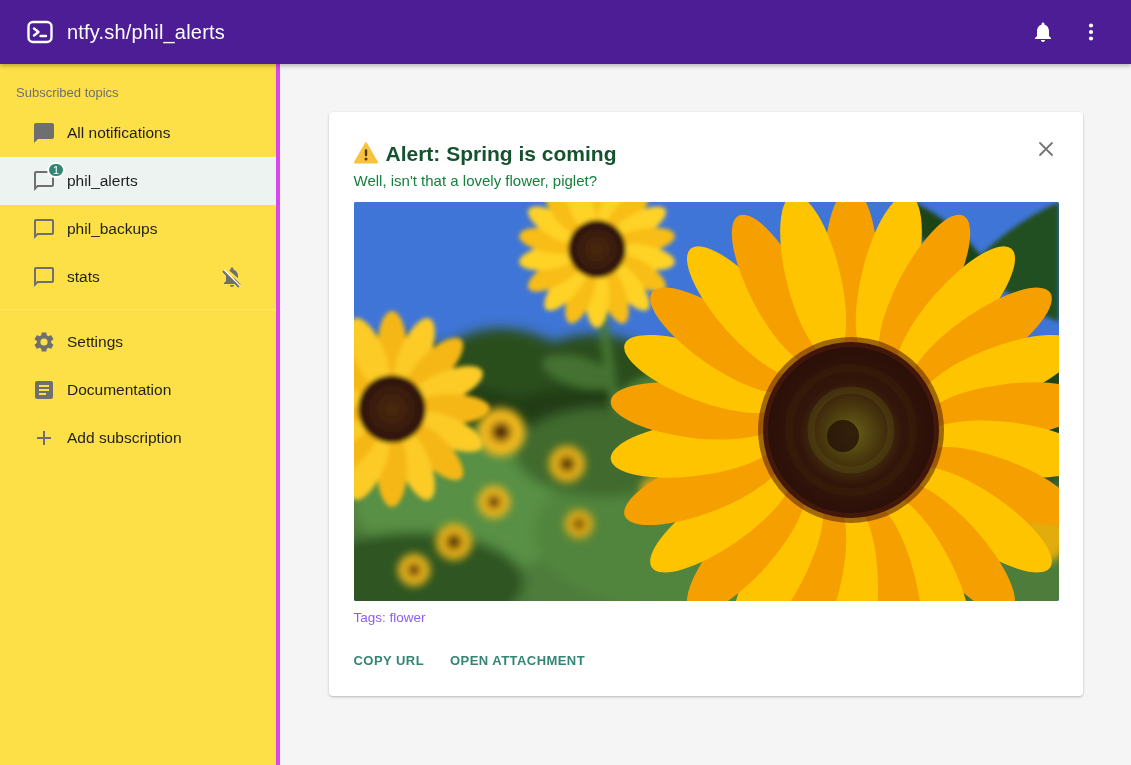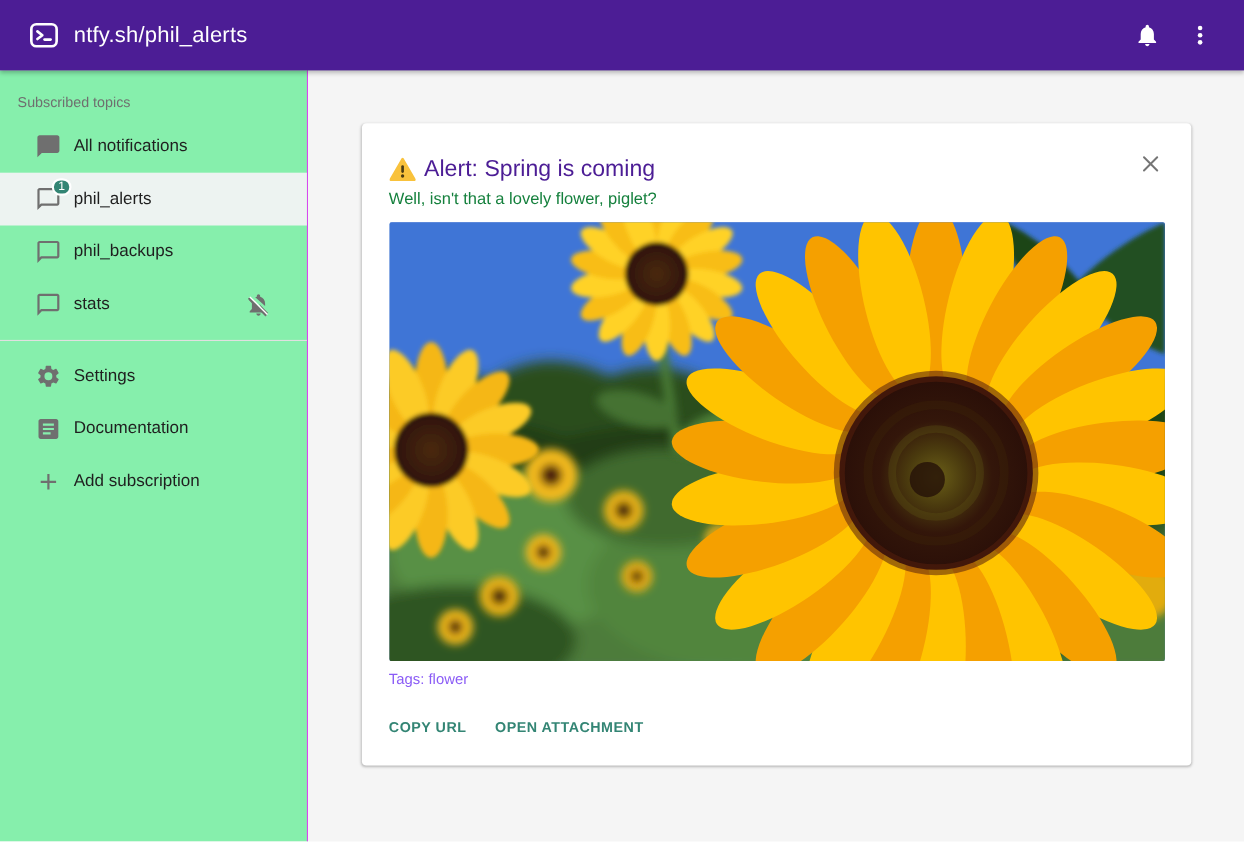--- a/index.html
+++ b/index.html
@@ -11,21 +11,21 @@
     height:64px; background:#4c1d95; display:flex; align-items:center;
     padding:0 16px 0 27px; box-shadow:0 2px 4px rgba(0,0,0,.25); position:relative; z-index:10;
   }
   .topbar .logo { width:26px; height:26px; flex:0 0 auto; }
   .topbar .app-title { color:#fff; font-size:20px; font-weight:500; margin-left:14px; letter-spacing:.2px; }
   .topbar .spacer { flex:1; }
   .iconbtn { width:48px; height:48px; display:flex; align-items:center; justify-content:center; border:none; background:transparent; cursor:pointer; border-radius:50%; }
 
   
   .layout { display:flex; height:701px; }
-  .sidebar { width:280px; background:#86efac; border-right:1px solid #d946ef; padding-top:21px; flex:0 0 auto; }
+  .sidebar { width:280px; background:#fde047; border-right:4px solid #d946ef; padding-top:21px; flex:0 0 auto; }
   .section-label { font-size:13px; color:#6f6f6f; padding:0 16px 9px 16px; }
   .nav-item {
     height:48px; display:flex; align-items:center; padding:0 32px; cursor:pointer; position:relative;
     font-size:15.5px; color:#1f1f1f;
   }
   .nav-item.selected { background:#edf3f1; }
   .nav-item .icn { width:24px; height:24px; flex:0 0 auto; position:relative; }
   .nav-item .lbl { margin-left:11px; }
   .nav-item .right-icn { margin-left:auto; width:24px; height:24px; }
   .badge {
@@ -40,21 +40,21 @@
   .card {
     width:754px; margin:48px auto 0 auto; background:#fff; border-radius:4px;
     box-shadow:0 1px 3px rgba(0,0,0,.14), 0 1px 2px rgba(0,0,0,.12);
     padding:23px 25px 16px 25px; position:relative;
   }
   .meta-row { display:flex; align-items:center; gap:6px; }
   .timestamp { font-size:14px; color:#5f5f5f; }
   .priority-icon { width:22px; height:20px; margin-left:2px; }
   .new-dot { width:8px; height:8px; border-radius:50%; background:#338574; margin-left:2px; }
   .close-btn { position:absolute; top:25px; right:25px; width:24px; height:24px; background:none; border:none; cursor:pointer; padding:0; }
-  .msg-title { font-size:21px; font-weight:400; color:#4c1d95; margin-top:7px; display:flex; align-items:center; gap:8px; }
+  .msg-title { font-size:21px; font-weight:700; color:#14532d; margin-top:7px; display:flex; gap:8px; }
   .msg-body { font-size:15px; color:#15803d; margin-top:6px; }
   .attachment { display:block; width:705px; height:399px; margin-top:13px; border-radius:2px; cursor:pointer; }
   .tags { font-size:13.5px; color:#8b5cf6; margin-top:9px; }
   .actions { display:flex; gap:26px; margin-top:22px; padding-bottom:6px; }
   .action-btn {
     background:none; border:none; cursor:pointer; color:#338574; font-family:inherit;
     font-size:13px; font-weight:700; letter-spacing:.45px; padding:6px 0;
   }
 </style>
 </head>

